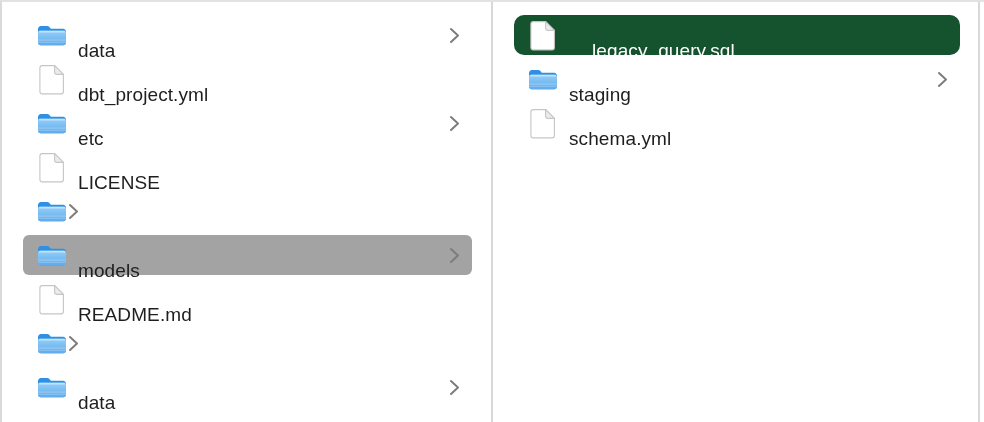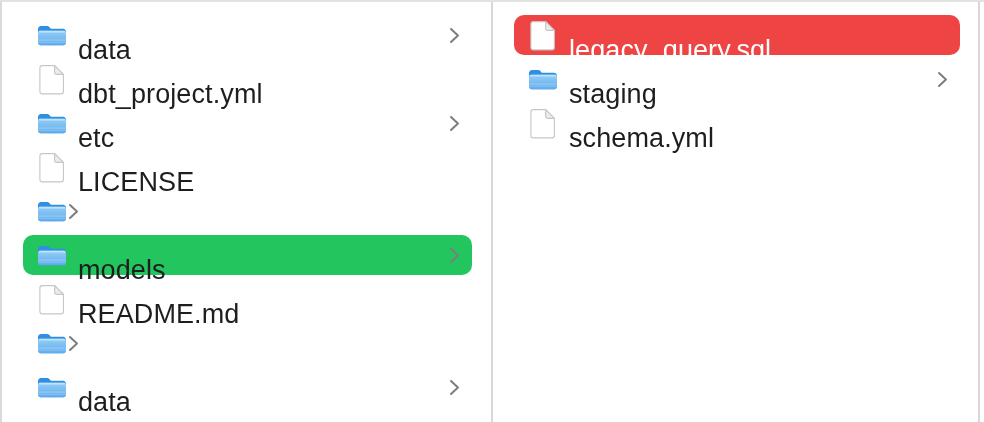--- a/index.html
+++ b/index.html
@@ -35,33 +35,33 @@
   .row { height: 44px; padding: 2px 0; box-sizing: border-box; }
   .row-hl {
     height: 40px;
     margin: 0 20px 0 21px;
     padding: 0 10px 0 13px;
     border-radius: 10px;
     display: flex;
     align-items: center;
     box-sizing: border-box;
   }
-  .row-hl.sel-gray { background: #22c55e; }
-  .row-hl.sel-blue { background: #ef4444; }
+  .row-hl.sel-gray { background: #a3a3a3; border-radius: 6px; }
+  .row-hl.sel-blue { background: #14532d; gap: 23px; }
   .icon-slot {
     width: 31px;
     height: 34px;
     display: flex;
     align-items: center;
     justify-content: center;
     flex: 0 0 auto;
   }
   .label {
     margin-left: 11px;
-    font-size: 27px;
+    font-size: 19px;
     line-height: 1;
     color: #1e1e1e;
     letter-spacing: 0.1px;
     white-space: nowrap;
     flex: 1 1 auto;
     overflow: hidden;
     padding-bottom: 2px;
     margin-top: 33px;
   }
   .sel-blue .label { color: #ffffff; }

